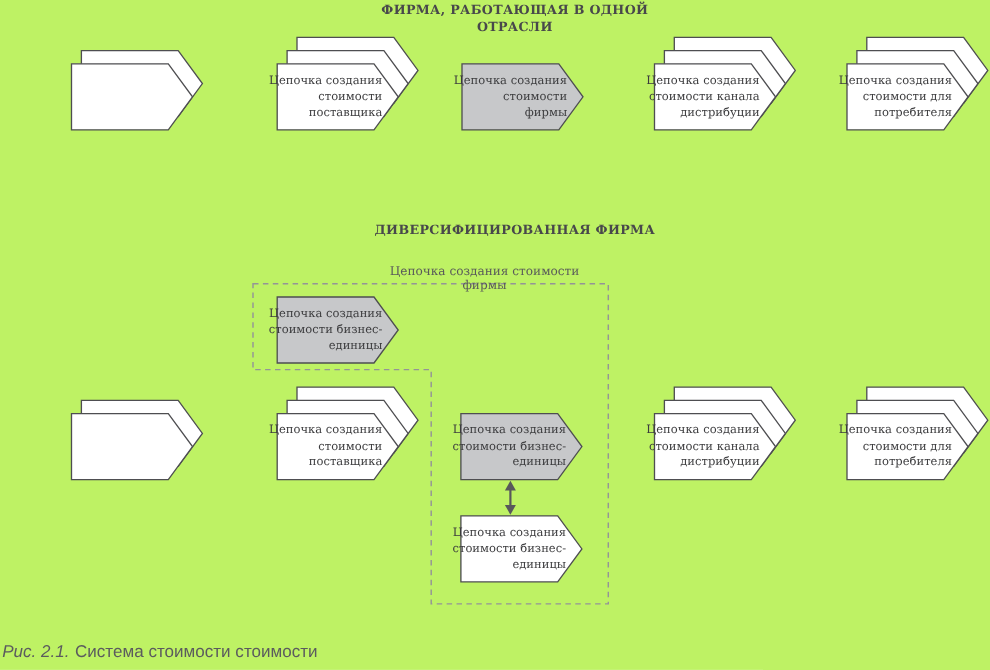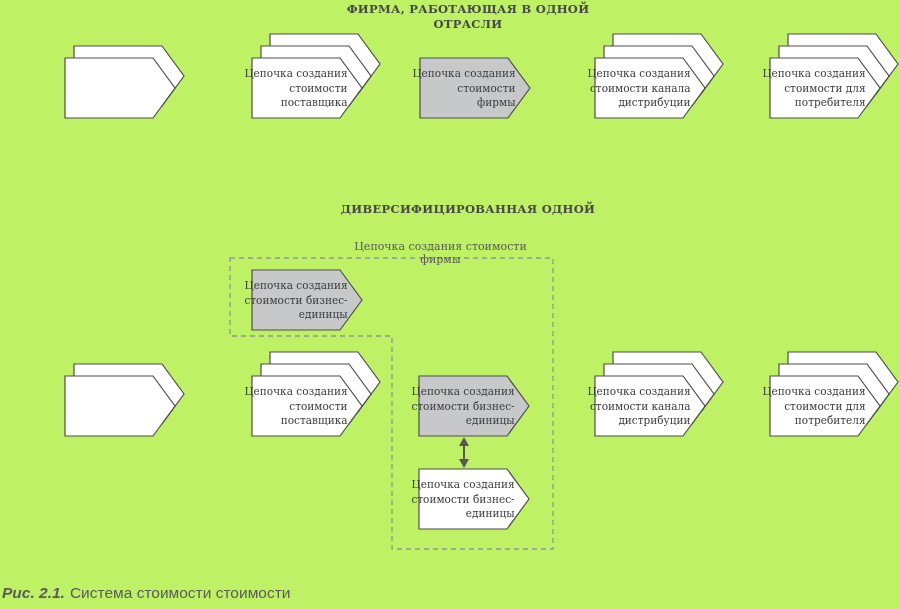--- a/index.html
+++ b/index.html
@@ -42,21 +42,21 @@
     font-size:11px;
     color:#58585a;
   }
   .caption{
     position:absolute;
     left:2px;top:584px;
     font-family:"Liberation Sans", sans-serif;
     font-size:15.5px;
     color:#5b5b5e;
   }
-  .caption .fig{font-style:italic;margin-right:5px;font-weight:bold;}
+  .caption .fig{font-style:italic;margin-right:5px;}
   .shape{fill:#ffffff;stroke:#4e4e51;stroke-width:1.2;}
   .shape.gray{fill:#c7c8ca;}
   .dashed{fill:none;stroke:#949497;stroke-width:1.3;stroke-dasharray:5 4;}
   .arrow-line{stroke:#58585b;stroke-width:2;}
   .arrow-head{fill:#58585b;}
 </style>
 </head>
 <body>
 
 <div id="stage">
@@ -146,21 +146,21 @@
 фирмы</div>
 
   <div class="label chain-label" style="left:587px;top:60px;">Цепочка создания
 стоимости канала
 дистрибуции</div>
 
   <div class="label chain-label" style="left:762px;top:60px;">Цепочка создания
 стоимости для
 потребителя</div>
 
-  <div class="label section-title" style="left:306px;top:202px;">ДИВЕРСИФИЦИРОВАННАЯ ОДНОЙ</div>
+  <div class="label section-title" style="left:306px;top:202px;">ДИВЕРСИФИЦИРОВАННАЯ ФИРМА</div>
 
   <div class="label box-label" style="left:338px;top:240px;">Цепочка создания стоимости фирмы</div>
 
   <div class="label chain-label" style="left:244px;top:272px;">Цепочка создания
 стоимости бизнес-
 единицы</div>
 
   <div class="label chain-label" style="left:244px;top:378px;">Цепочка создания
 стоимости
 поставщика</div>

